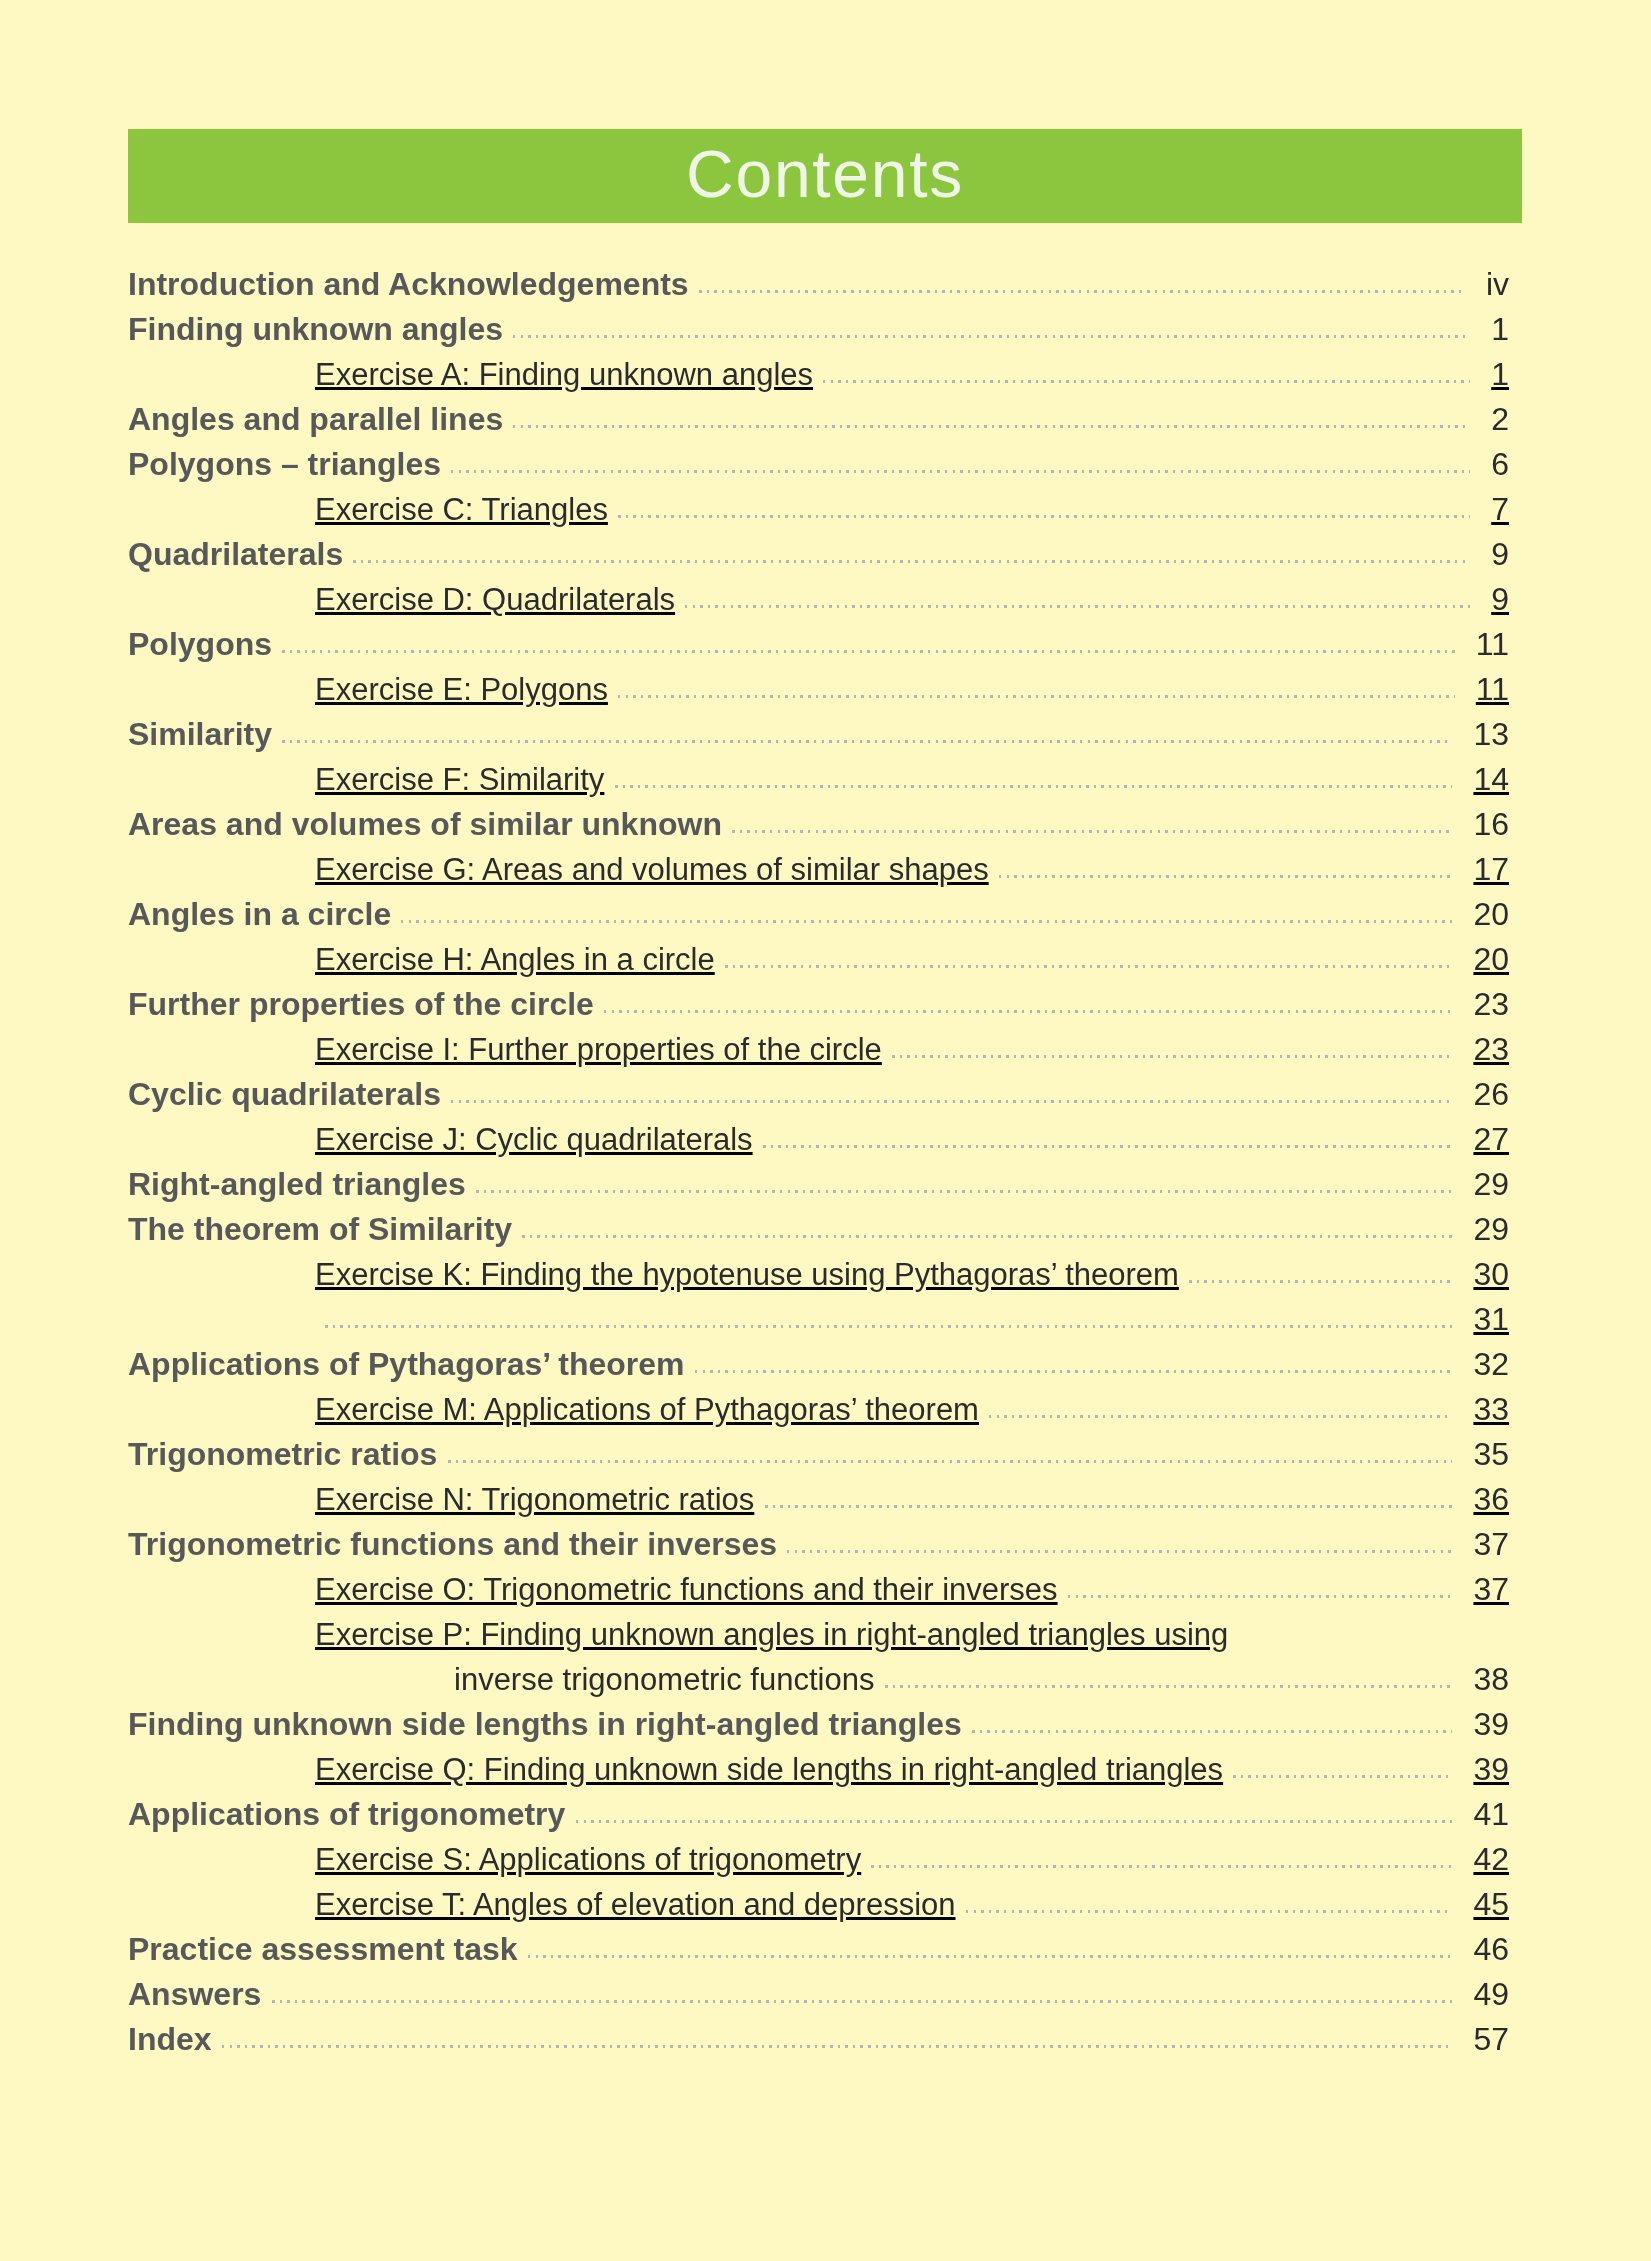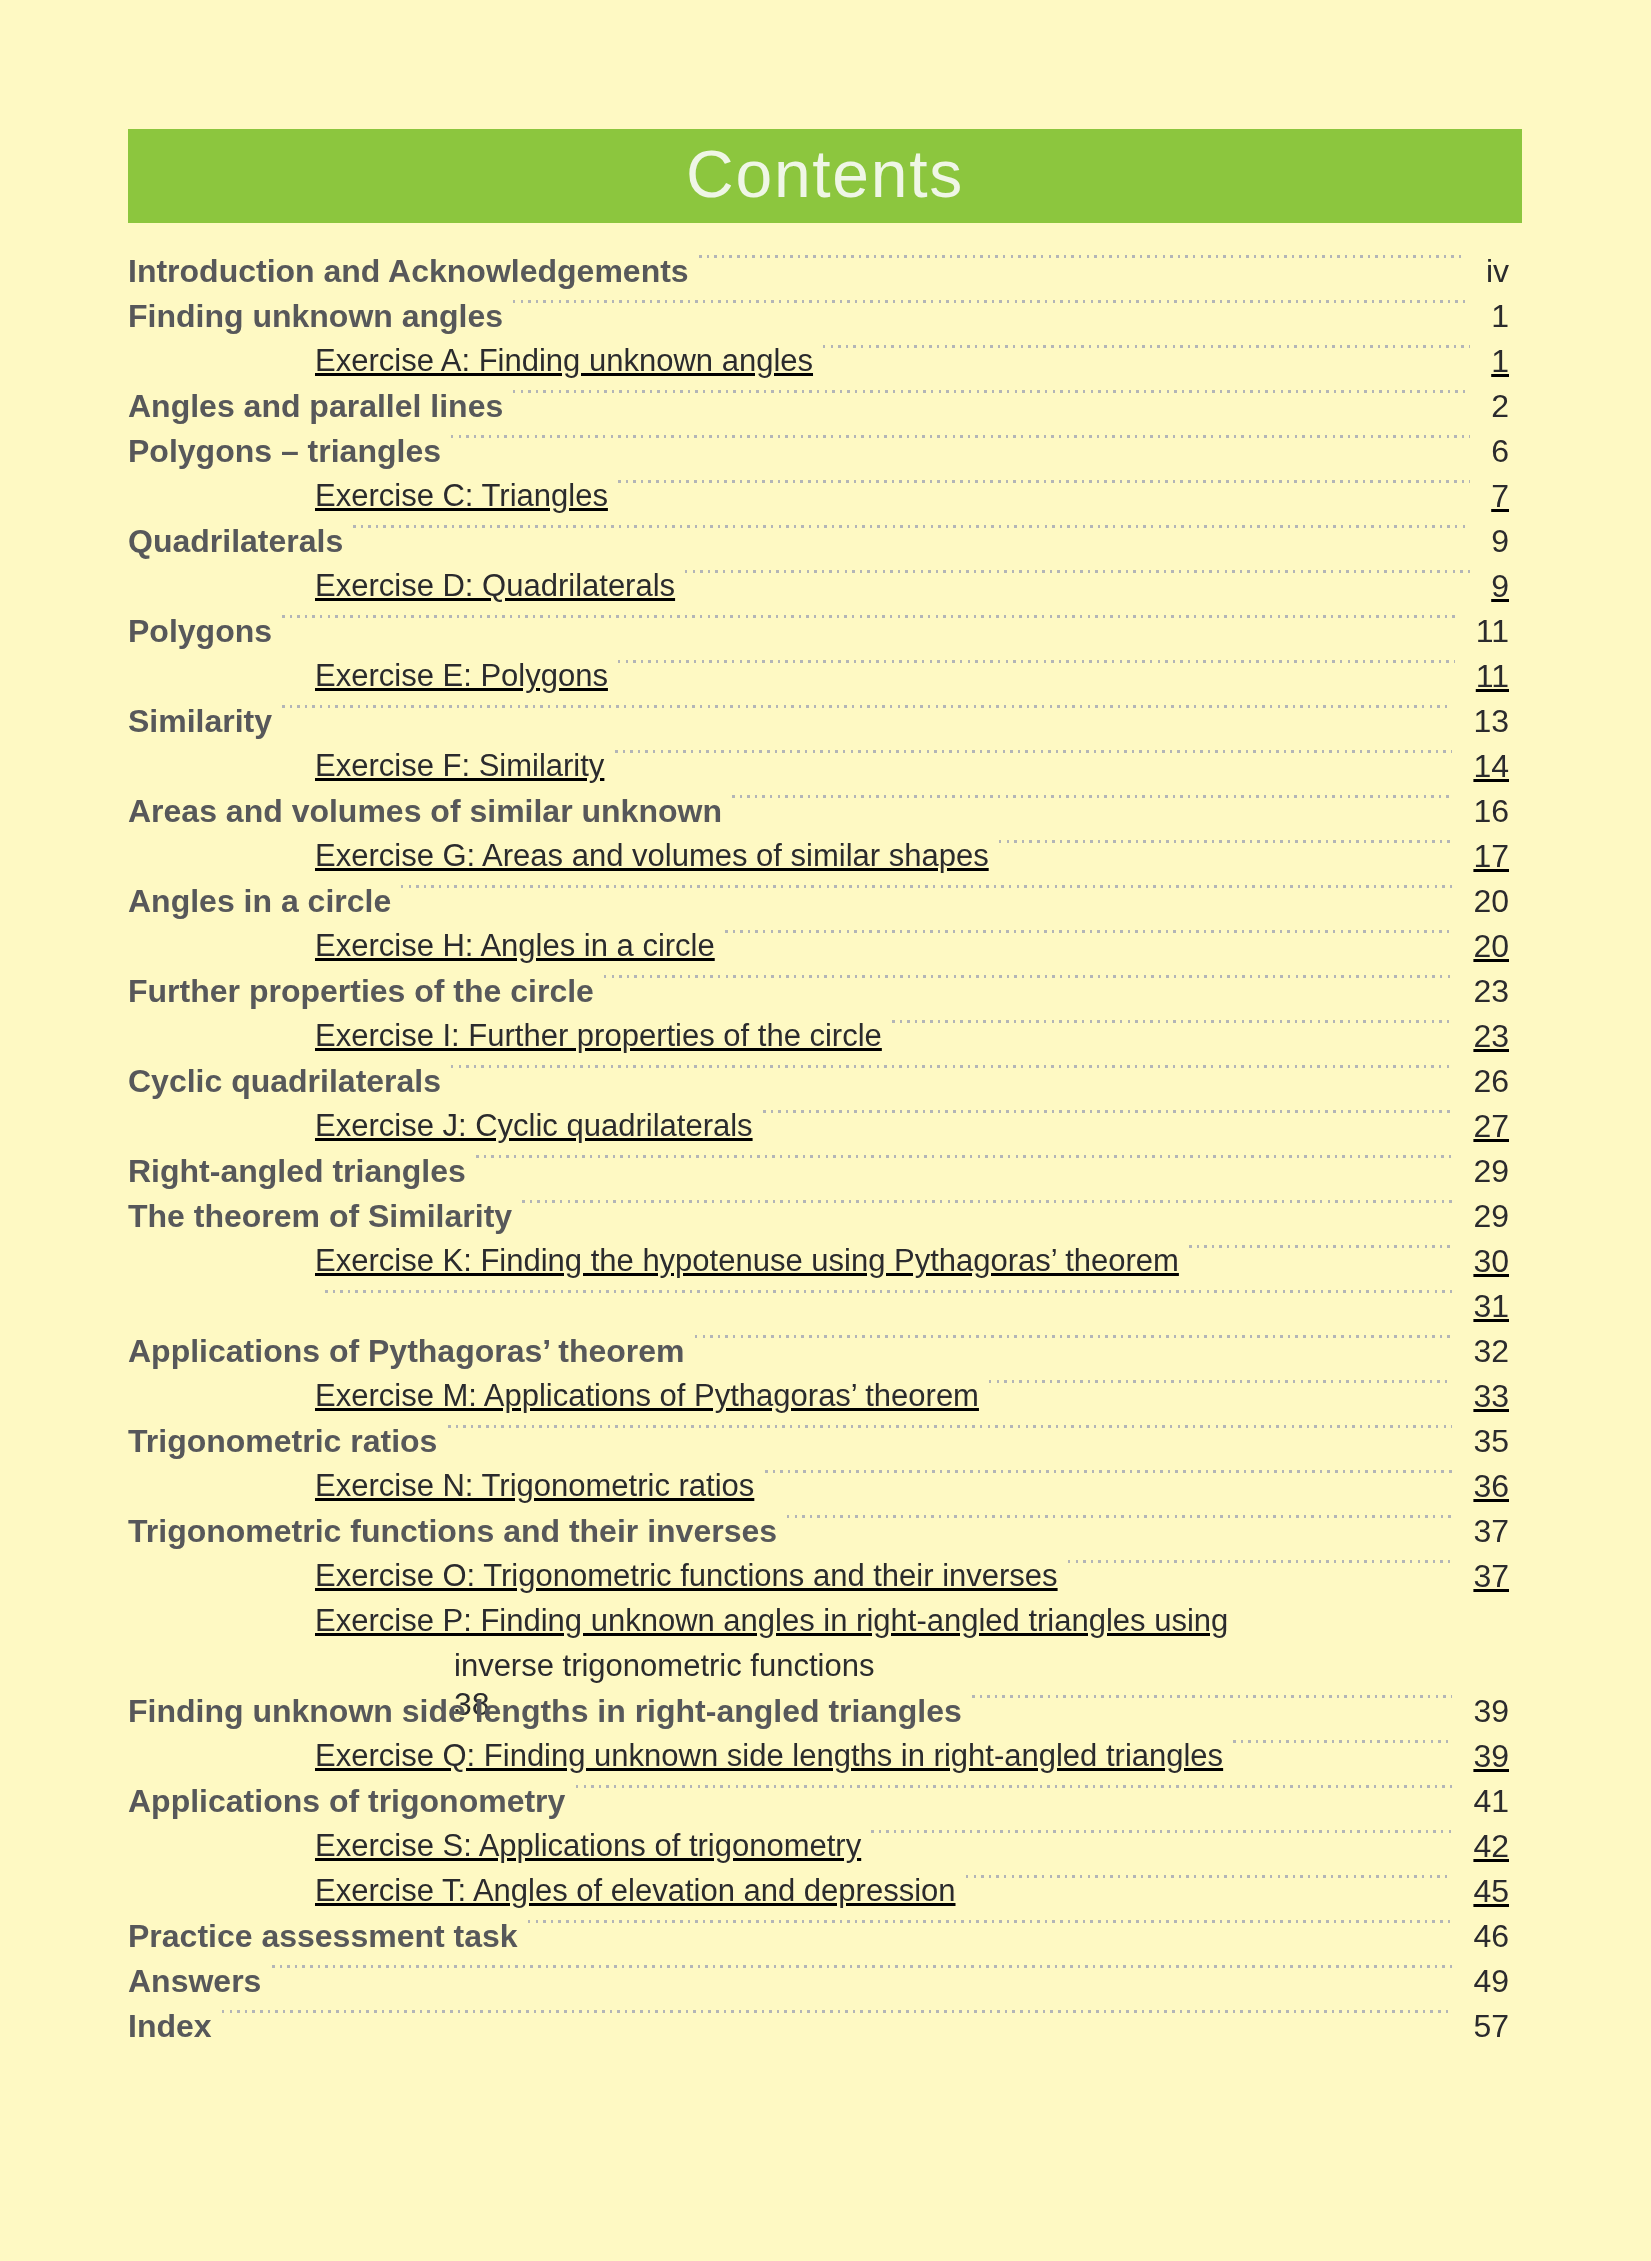--- a/index.html
+++ b/index.html
@@ -36,39 +36,39 @@
   }
   .toc {
     position: absolute;
     left: 128px;
     top: 255px;
     width: 1381px;
   }
   .toc-row {
     display: flex;
     height: 45px;
-    align-items: flex-start;
+    align-items: flex-end;
   }
   .toc-label {
     line-height: 1;
     white-space: nowrap;
   }
   .toc-row.chapter .toc-label {
     font-size: 32px;
     font-weight: bold;
     color: #57585a;
   }
   .toc-row.exercise .toc-label,
   .toc-row.exercise-cont .toc-label {
     font-size: 31px;
     font-weight: 400;
     color: #2b2b2d;
   }
   .toc-row.exercise { margin-left: 187px; text-decoration: underline; }
-  .toc-row.exercise-cont { margin-left: 326px; flex-direction: column; }
+  .toc-row.exercise-cont { margin-left: 326px; }
   .toc-dots {
     flex: 1 1 auto;
     height: 3.4px;
     margin: 0 21px 6.8px 10.2px;
     background-image: repeating-linear-gradient(
       to right,
       #b3b5b7 0px, #b3b5b7 2.5px,
       transparent 2.5px, transparent 7.6px
     );
   }

